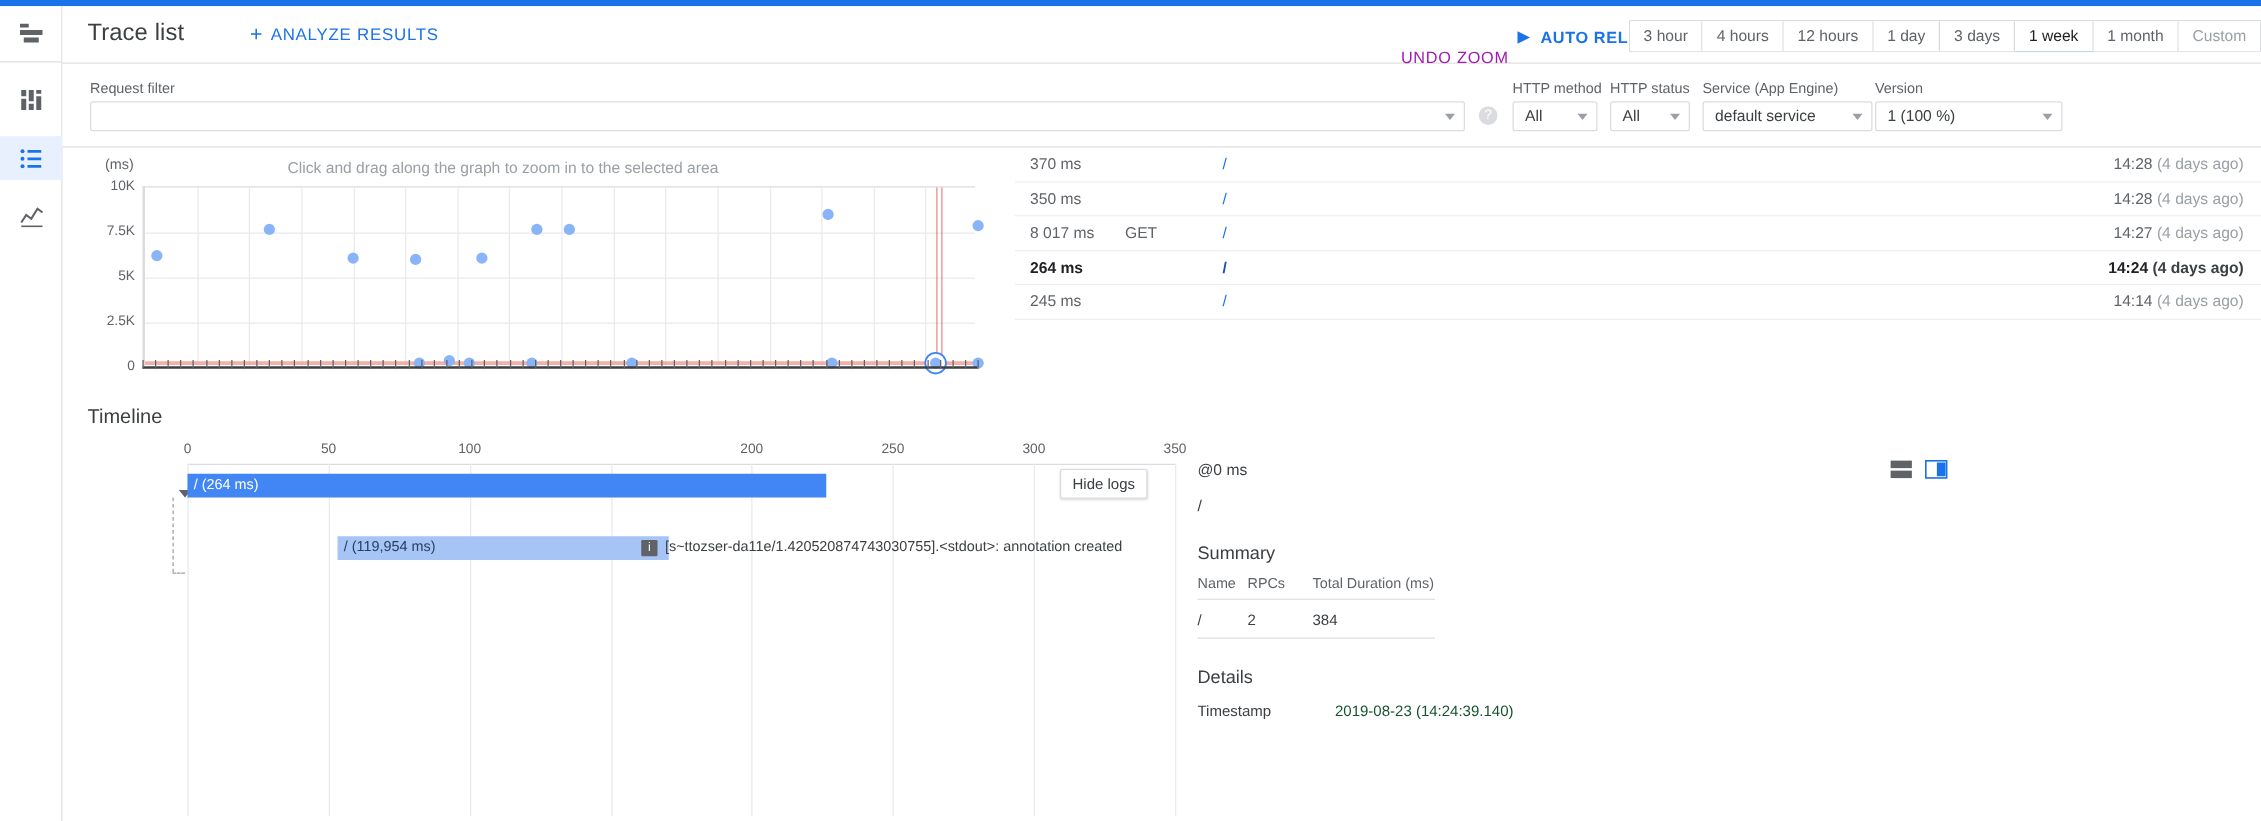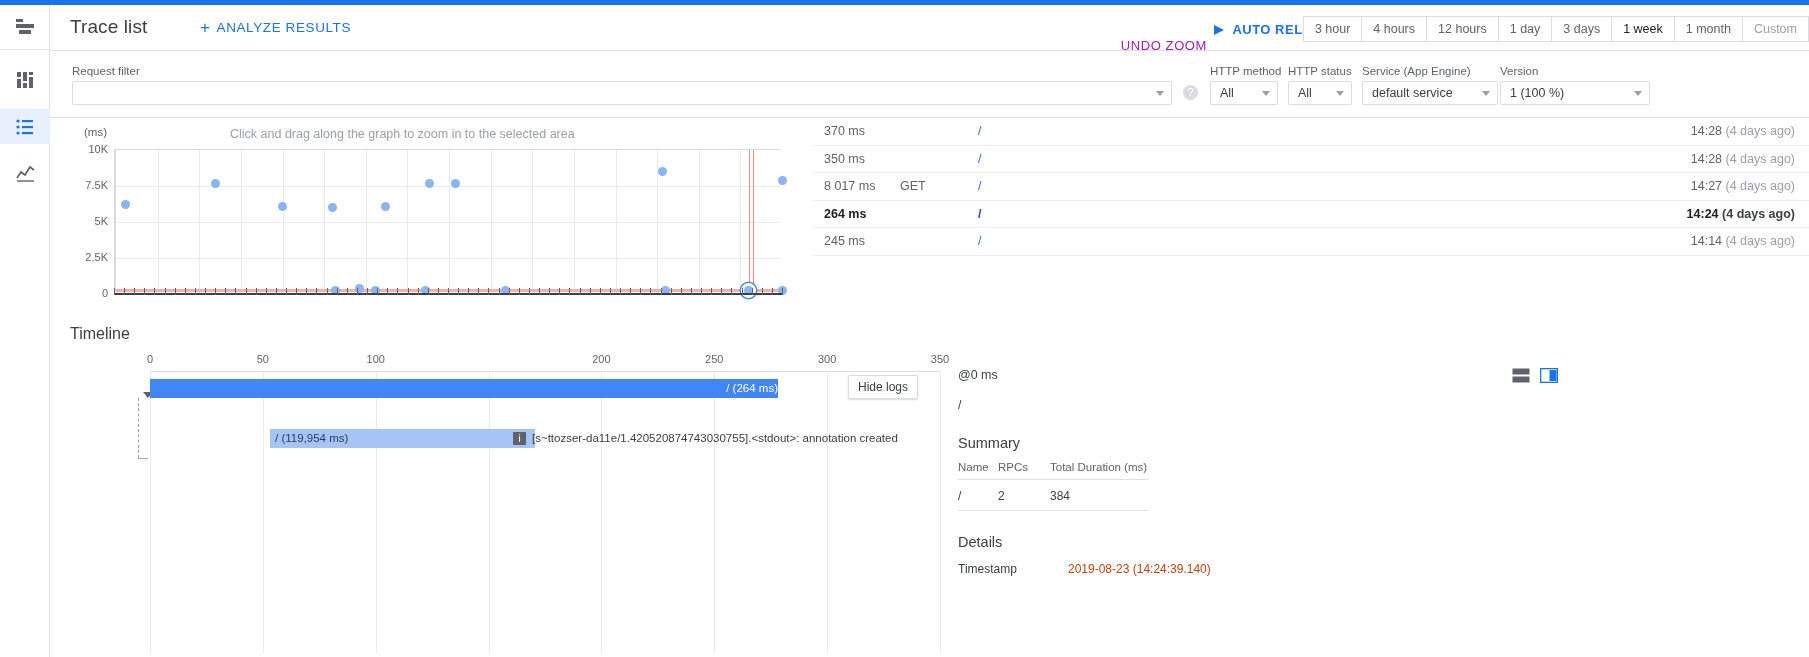--- a/index.html
+++ b/index.html
@@ -175,32 +175,32 @@
     position: absolute; width: 13px; height: 13px; background: #5f6368;
     color: #fff; font-size: 10px; text-align: center; line-height: 13px; border-radius: 1px;
   }
   .hidelogs {
     position: absolute; border: 1px solid #dadce0; border-radius: 2px; background: #fff;
     font-size: 12px; color: #3c4043; padding: 4px 9px; cursor: pointer;
     box-shadow: 0 1px 2px rgba(60,64,67,.2);
   }
   
   .details { position: absolute; left: 958px; top: 368px; width: 600px; }
-  .det-head { display:flex; }
+  .det-head { display:flex; align-items:center; }
   .det-at { font-size: 12.5px; color: #3c4043; }
   .panel-ico { width: 18px; height: 15px; cursor: pointer; }
   .det-uri { font-size: 12.5px; color: #3c4043; margin-top: 15px; }
   .det-h { font-size: 14.5px; color: #3c4043; margin-top: 23px; }
   .sum-table { margin-top: 10px; width: 190px; font-size: 11.5px; }
   .sum-hr { display: flex; color: #5f6368; padding-bottom: 6px; border-bottom: 1px solid #e0e0e0; }
   .sum-br { display: flex; color: #3c4043; padding-top: 9px; padding-bottom: 7px;
             border-bottom: 1px solid #e0e0e0; font-size: 12px; }
   .s-name { width: 40px; } .s-rpc { width: 52px; } .s-dur { flex: 1; }
   .det-row { display: flex; font-size: 12px; margin-top: 12px; }
-  .dt-k { width: 110px; color: #3c4043; } .dt-v { color: #c2410c; }
+  .dt-k { width: 110px; color: #3c4043; } .dt-v { color: #14532d; }
 </style>
 </head>
 <body>
 
 <div class="topbar-accent"></div>
 
 <div class="rail">
   <div class="rail-item sep">
     <svg class="rail-ico" width="22" height="20" viewBox="0 0 22 20">
       <rect x="2" y="2" width="7" height="3" fill="#5f6368"></rect>
@@ -476,21 +476,21 @@
       <div class="tl-grid" style="left: 644.286px;"></div>
       <div class="tl-grid" style="left: 757.143px;"></div>
       <div class="tl-grid" style="left: 870px;"></div>
     </div>
 
   <div class="tl-caret" style="left:73px; top:39px"></div>
   <div class="tl-dashed" style="left:68px; top:45px; height:60px"></div>
   <div class="tl-dash-h" style="left:68px; top:105px; width:10px"></div>
 
   <div id="tl-bars">
-      <div class="tl-bar" style="left: 80px; top: 26px; width: 628px; text-align: right;">/ (264 ms)</div>
+      <div class="tl-bar" style="left: 80px; top: 26px; width: 511px;">/ (264 ms)</div>
       <div class="tl-bar child" style="left: 200.08px; top: 76px; width: 264.65px;">/ (119,954 ms)</div>
     </div>
 
   <div class="annot-ico" style="left:443px; top:79px">i</div>
   <div class="annot" style="left:462px; top:79px">[s~ttozser-da11e/1.420520874743030755].&lt;stdout&gt;: annotation created</div>
 
   <div class="hidelogs" style="left:778px; top:22px">Hide logs</div>
 </div>
 
 <div class="details">

